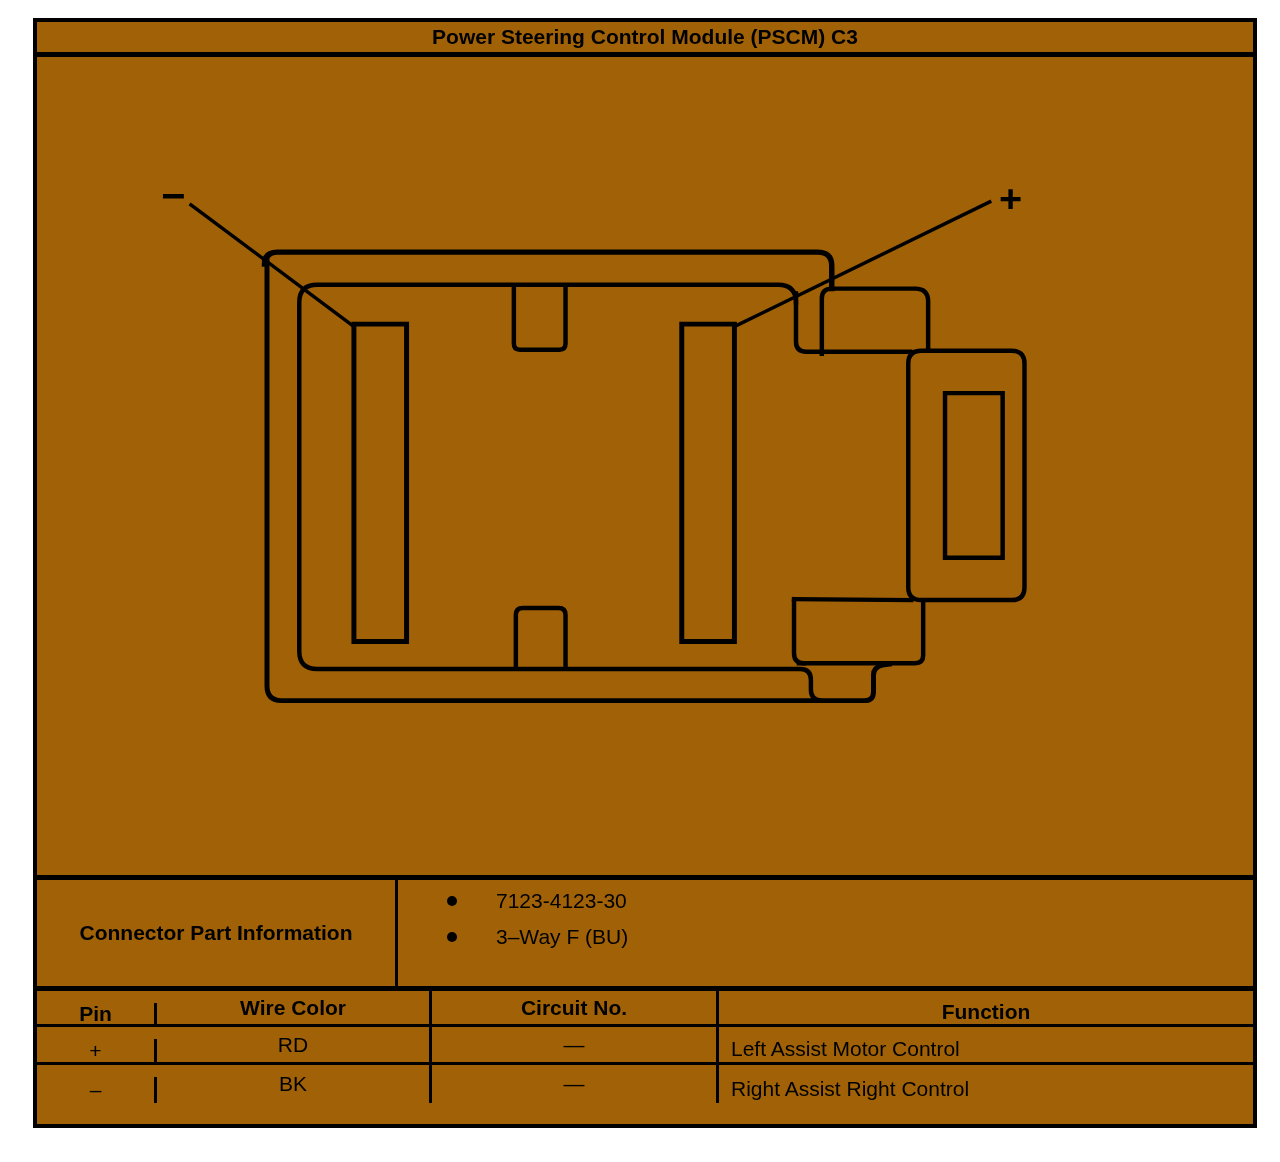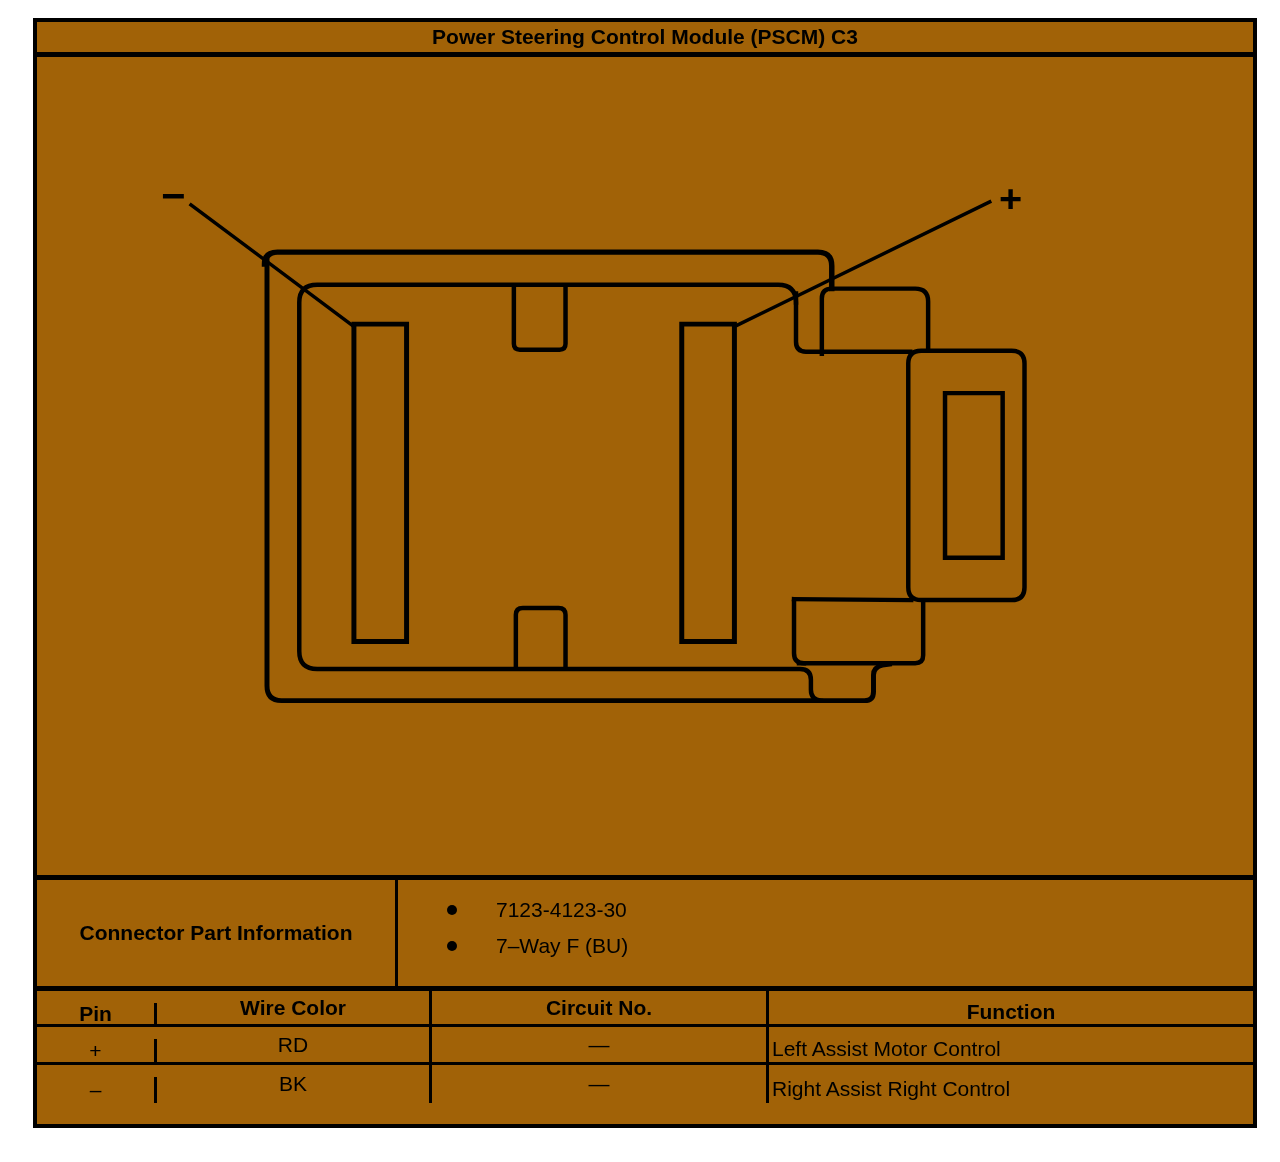--- a/index.html
+++ b/index.html
@@ -24,44 +24,44 @@
   .diagram-row svg { display:block; width:1216px; height:823px; }
   .info-row {
     height:111px; border-bottom:5px solid #000;
     display:flex;
   }
   .info-label-cell {
     width:361px; border-right:3px solid #000;
     display:flex; align-items:center; justify-content:center;
     font-weight:bold; font-size:21px;
   }
-  .info-list-cell { flex:1; padding-top:12px; }
+  .info-list-cell { flex:1; padding-top:3px; }
   .bullet-item {
     height:36px; display:flex; align-items:center;
     font-size:21px;
   }
   .bullet-dot {
     width:10px; height:10px; border-radius:50%; background:#000;
     margin-left:49px; margin-right:39px; flex:0 0 auto;
   }
   .thead-row {
     height:36px; border-bottom:3px solid #000;
     display:flex; font-weight:bold; font-size:21px;
   }
   .t-row { height:38px; display:flex; font-size:21px; }
   .t-row.mid { border-bottom:3px solid #000; }
   .cell {
     display:flex; align-items:center; justify-content:center;
     border-right:3px solid #000; overflow:hidden; white-space:nowrap;
   }
   .c-pin { width:120px;margin-top:12px; }
   .c-wire { width:275px;text-align:right; }
-  .c-circuit { width:337px; }
+  .c-circuit { width:287px; }
   .c-func { flex:1; border-right:none;margin-top:9px; }
-  .t-row .c-func { justify-content:flex-start; padding-left:3px; }
+  .t-row .c-func { justify-content:flex-start; padding-left:12px; }
   .stroke { fill:none; stroke:#000; stroke-linecap:square; }
 </style>
 </head>
 <body>
 
 <div class="doc">
 
   <div class="title-row">Power Steering Control Module (PSCM) C3</div>
 
   <div class="diagram-row">
@@ -104,21 +104,21 @@
 
   <div class="info-row">
     <div class="info-label-cell">Connector Part Information</div>
     <div class="info-list-cell">
         <div class="bullet-item">
           <span class="bullet-dot"></span>
           <span>7123-4123-30</span>
         </div>
         <div class="bullet-item">
           <span class="bullet-dot"></span>
-          <span>7–Way F (BU)</span>
+          <span>3–Way F (BU)</span>
         </div>
       </div>
   </div>
 
   <div class="thead-row">
     <div class="cell c-pin">Pin</div>
     <div class="cell c-wire">Wire Color</div>
     <div class="cell c-circuit">Circuit No.</div>
     <div class="cell c-func">Function</div>
   </div>

